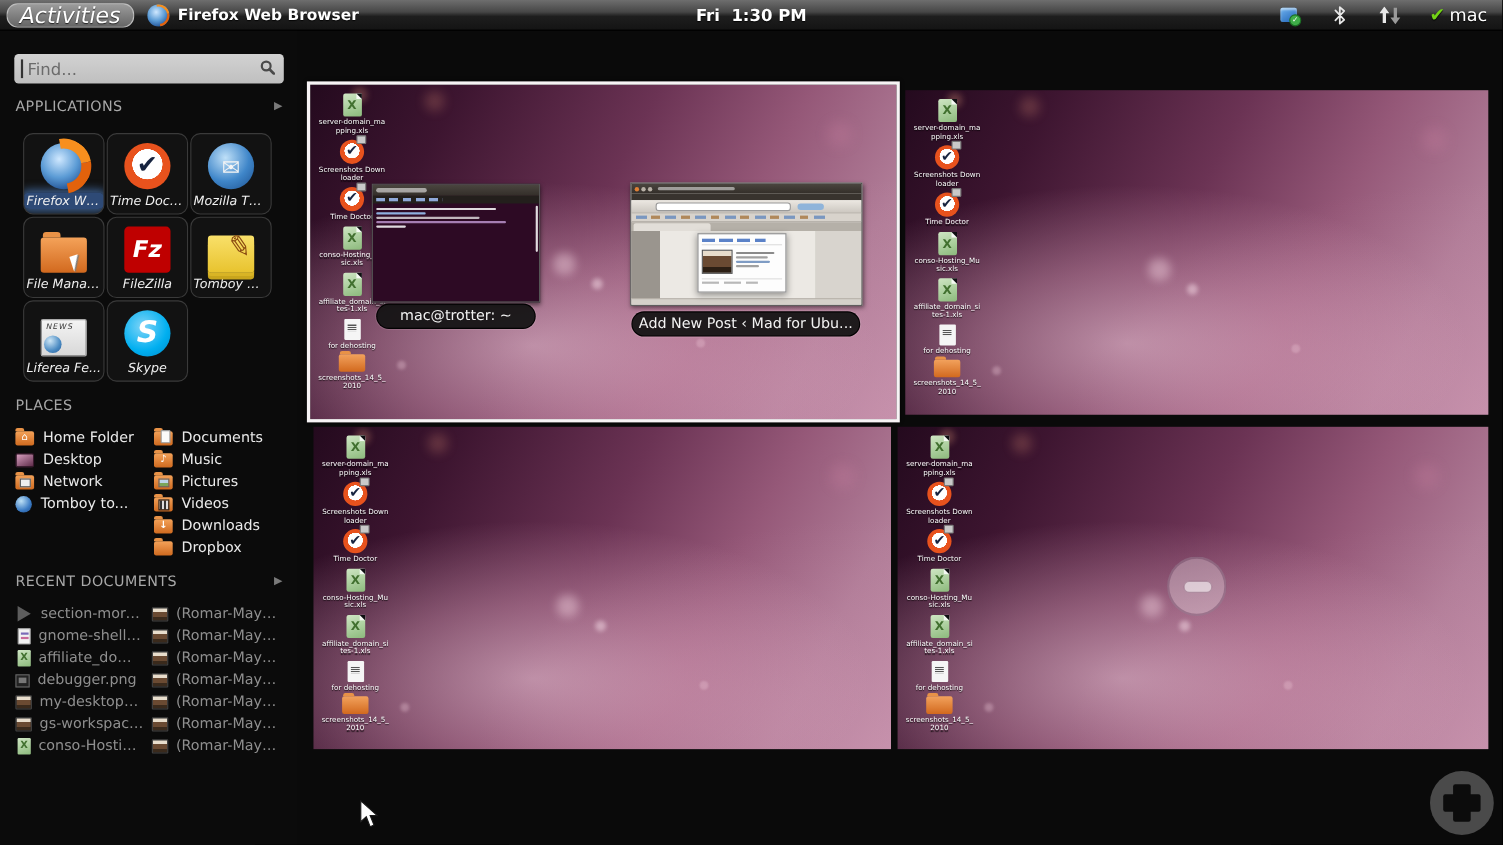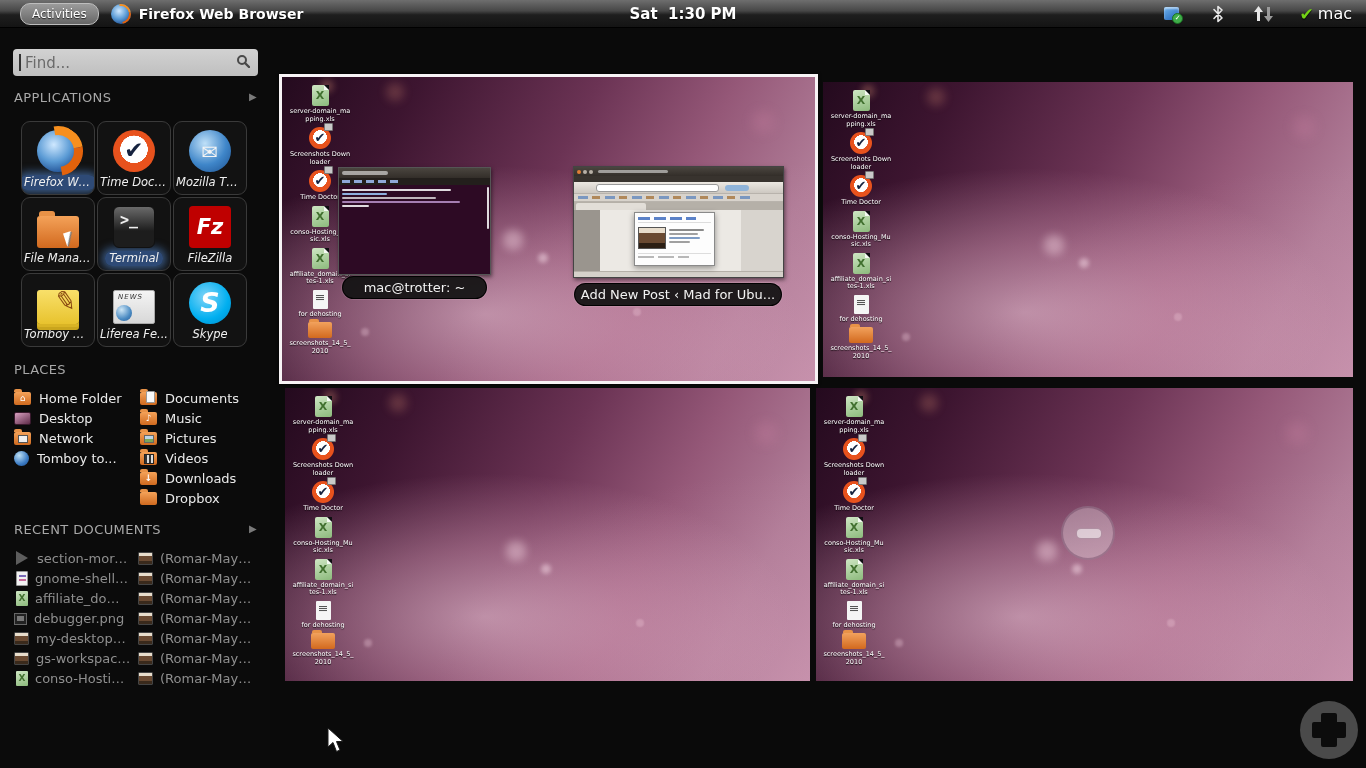--- a/index.html
+++ b/index.html
@@ -2,23 +2,23 @@
 <html><head>
 <meta charset="utf-8">
 <style>
   html,body{margin:0;padding:0;background:#000;}
   #stage{position:relative;width:1366px;height:768px;background:#0a0a0a;overflow:hidden;
          font-family:"DejaVu Sans","Liberation Sans",sans-serif;-webkit-font-smoothing:antialiased;}
   
   .topbar{position:absolute;left:0;top:0;width:1366px;height:27px;
     background:linear-gradient(#6e6e6e 0%,#474747 40%,#1e1e1e 55%,#141414 100%);
     border-bottom:1px solid #000;display:flex;align-items:center;color:#fff;z-index:50;}
-  .activities-btn{margin-left:20px;height:20px;padding:0 11px;border-radius:10px;
+  .activities-btn{margin-left:6px;height:20px;padding:0 11px;border-radius:10px;
     background:linear-gradient(#9b9b9b,#666);border:1px solid #bdbdbd;
-    display:flex;align-items:center;font-size:12px;color:#fff;text-shadow:0 1px 1px rgba(0,0,0,.7);}
+    display:flex;align-items:center;font-size:20px;color:#fff;text-shadow:0 1px 1px rgba(0,0,0,.7);font-style:italic;}
   .ff-sphere{position:relative;width:20px;height:20px;border-radius:50%;
     background:radial-gradient(circle at 40% 35%,#cfe8ff 0%,#5b9bd5 45%,#27599c 75%,#1a3f74 100%);overflow:hidden;}
   .ff-sphere::after{content:"";position:absolute;inset:-3px;border-radius:50%;
     border:5px solid transparent;border-top-color:#f78f1e;border-right-color:#e2620c;transform:rotate(35deg);}
   .appmenu{display:flex;align-items:center;gap:8px;margin-left:12px;}
   .appmenu .app-name{font-size:14px;font-weight:bold;text-shadow:0 1px 1px rgba(0,0,0,.8);}
   .clock{position:absolute;left:50%;transform:translateX(-50%);font-size:15px;font-weight:600;
     text-shadow:0 1px 1px rgba(0,0,0,.8);white-space:pre;}
   .tray{margin-left:auto;margin-right:14px;display:flex;align-items:center;gap:26px;}
   .tray .ticon{display:flex;align-items:center;justify-content:center;width:20px;height:20px;}
@@ -206,21 +206,21 @@
 <div id="stage">
 
   <div class="topbar">
     <div class="activities-btn">
       <span>Activities</span>
     </div>
     <div class="appmenu">
       <span class="ff-sphere"></span>
       <span class="app-name">Firefox Web Browser</span>
     </div>
-    <div class="clock">Sat  1:30 PM</div>
+    <div class="clock">Fri  1:30 PM</div>
     <div class="tray">
       <span class="ticon">
           <span class="dropbox-box"></span>
         </span>
       <span class="ticon">
         <svg width="12" height="18" viewBox="0 0 12 18">
             <polyline points="2,4.5 10,13 6,16.5 6,1.5 10,5 2,13.5" fill="none" stroke="#e8e8e8" stroke-width="1.6" stroke-linejoin="round" stroke-linecap="round"></polyline>
           </svg>
       </span>
       <span class="ticon">
@@ -260,24 +260,20 @@
         <span class="aicon timedoctor"></span>
         <span class="alabel">Time Doctor</span>
       </div>
       <div class="app-tile">
         <span class="aicon thunderbird"></span>
         <span class="alabel">Mozilla Th...</span>
       </div>
       <div class="app-tile">
         <span class="aicon filemanager"></span>
         <span class="alabel">File Manager</span>
-      </div>
-      <div class="app-tile">
-        <span class="aicon terminal"></span>
-        <span class="alabel running">Terminal</span>
       </div>
       <div class="app-tile">
         <span class="aicon filezilla"></span>
         <span class="alabel">FileZilla</span>
       </div>
       <div class="app-tile">
         <span class="aicon tomboy"></span>
         <span class="alabel">Tomboy No...</span>
       </div>
       <div class="app-tile">

